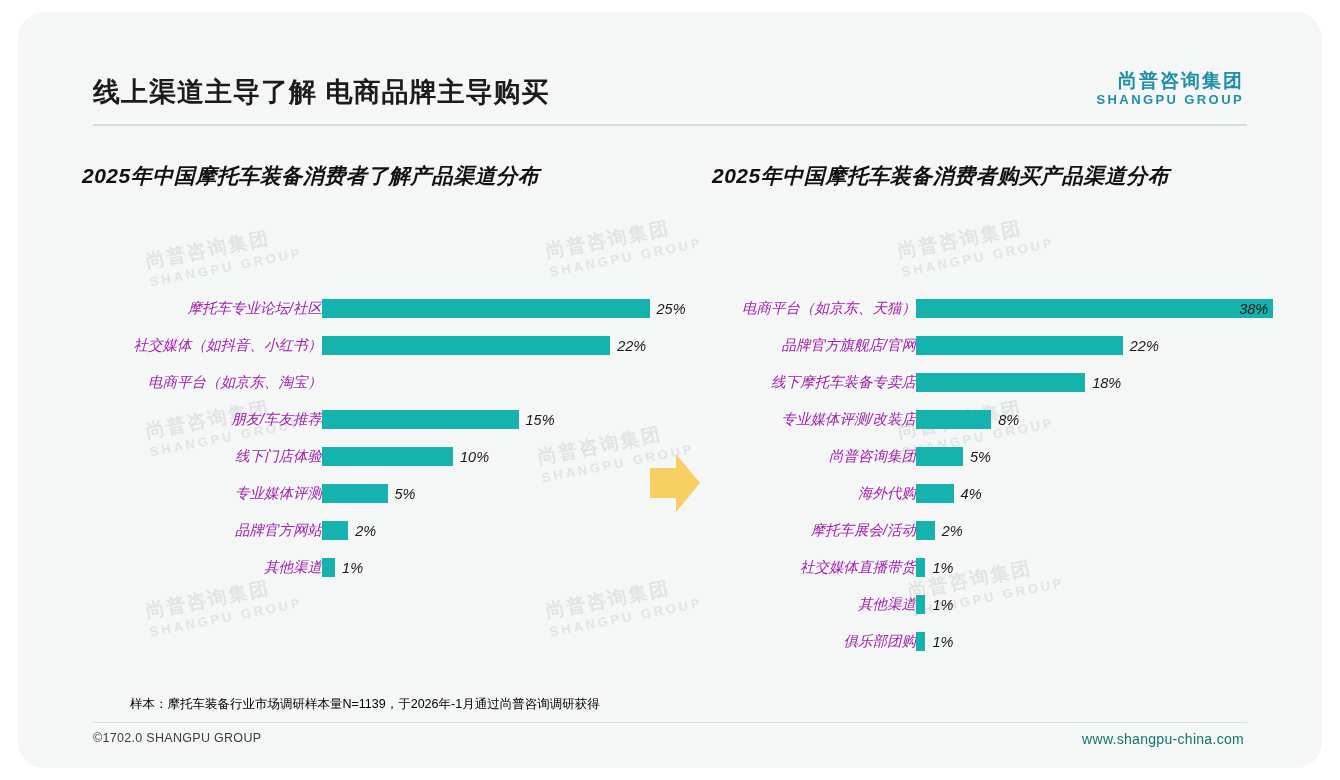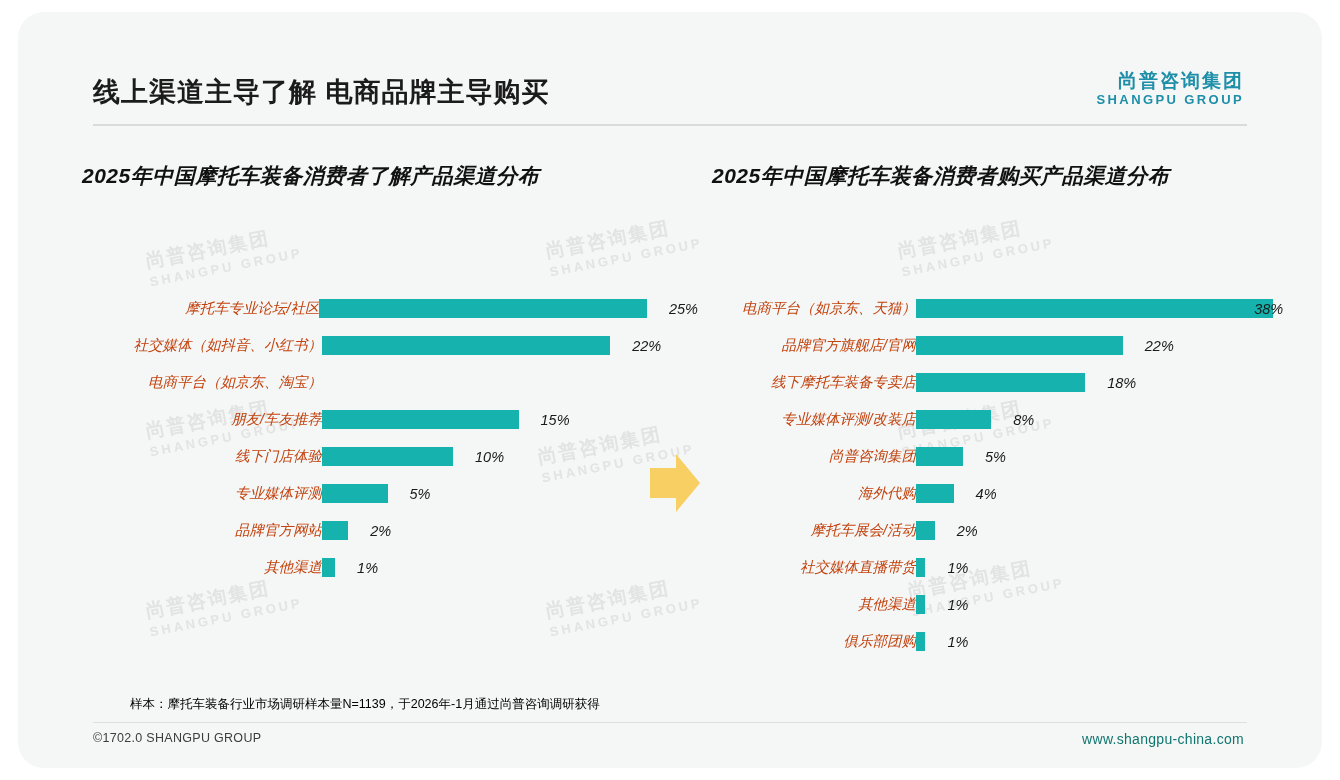--- a/index.html
+++ b/index.html
@@ -105,32 +105,31 @@
   }
   .panel.left .rows  { top: 128px; }
   .panel.right .rows { top: 128px; }
   .row {
     display: flex;
     align-items: center;
     height: 37px;
   }
   .row-label {
     font-size: 14.5px;
-    color: #c2410c;
+    color: #a21caf;
     text-align: right;
     white-space: nowrap;
   }
   .panel.left .row-label  { width: 244px; }
   .panel.right .row-label { width: 208px; }
   .bar-wrap {
     flex: 1;
     display: flex;
     align-items: center;
     height: 100%;
-    gap: 15px;
   }
   .bar {
     height: 19px;
     background: #16b2ae;
   }
   .bar-val {
     font-size: 14.5px;
     color: #1a1a1a;
     margin-left: 7px;
     white-space: nowrap;

